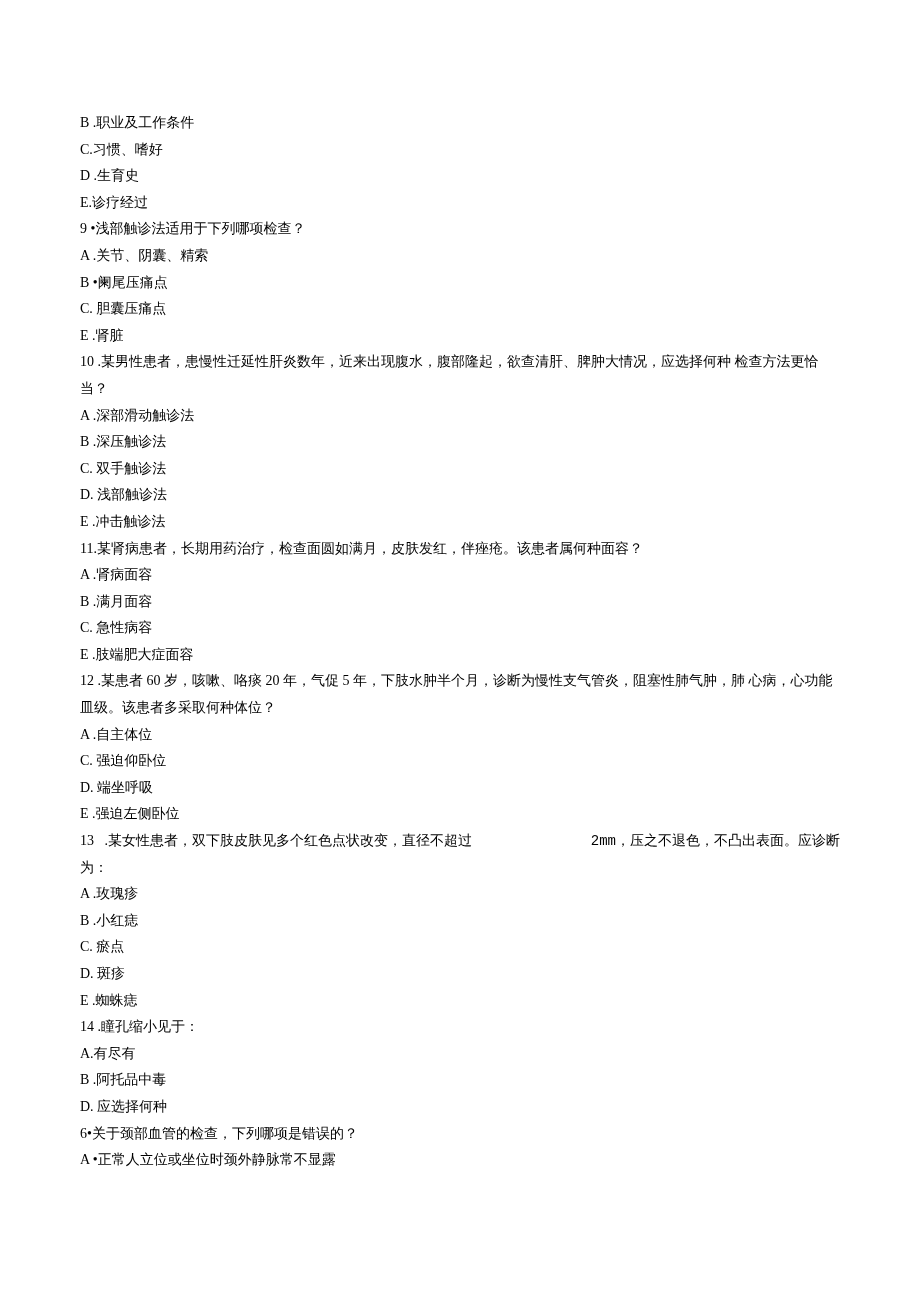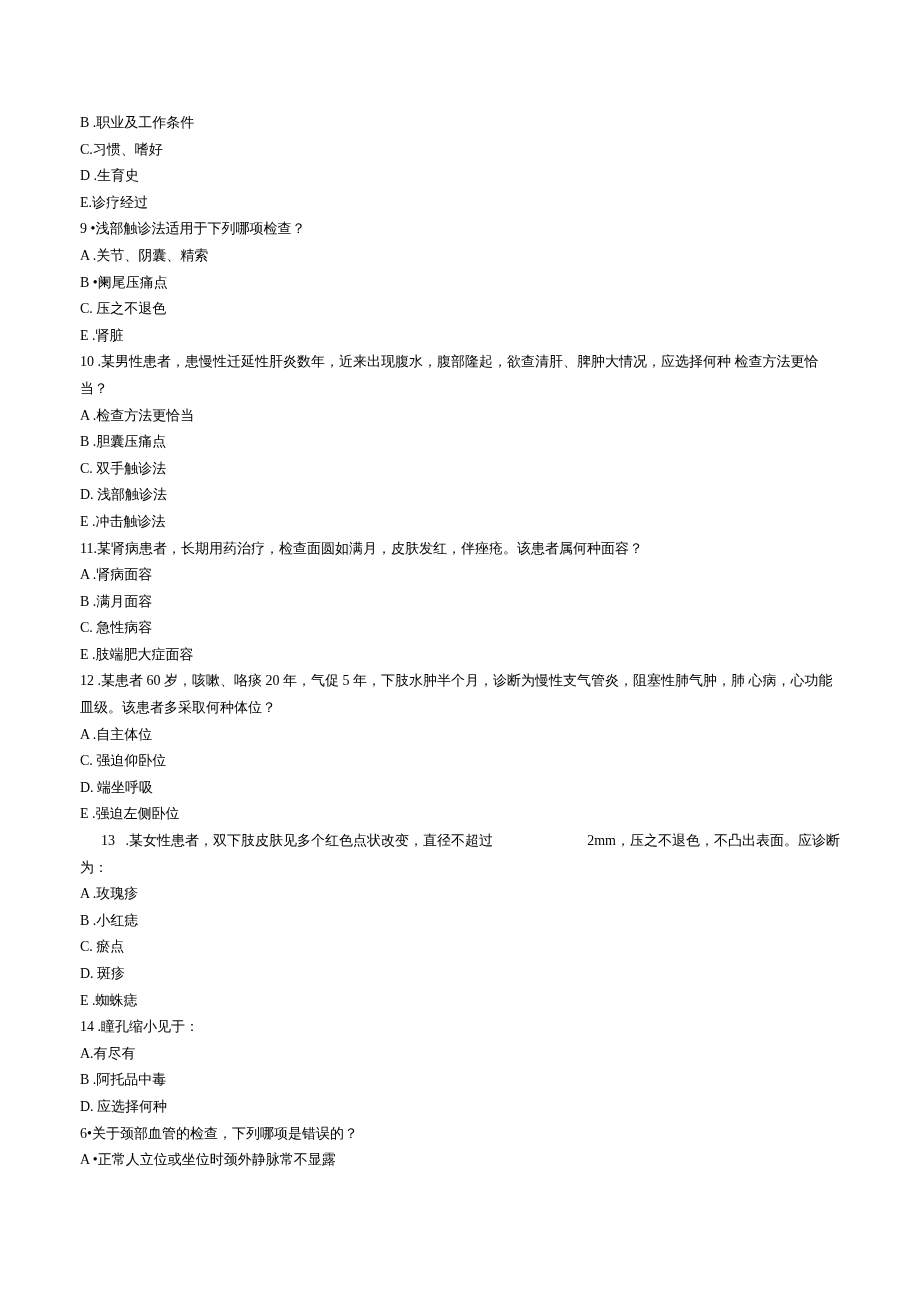--- a/index.html
+++ b/index.html
@@ -17,42 +17,42 @@
       width: 920px;
     }
     .line {
       display: block;
     }
     .line-flex {
       display: flex;
     }
     .seg1 {
       white-space: pre;
-      margin-left: 21px;
     }
     .seg2 {
       white-space: pre;
+      font-family: Liberation Mono, monospace;
     }
   </style>
 </head>
 <body>
 
 <div id="content">
     <div class="line">B .职业及工作条件</div>
     <div class="line">C.习惯、嗜好</div>
     <div class="line">D .生育史</div>
     <div class="line">E.诊疗经过</div>
     <div class="line">9   •浅部触诊法适用于下列哪项检查？</div>
     <div class="line">A .关节、阴囊、精索</div>
     <div class="line">B •阑尾压痛点</div>
-    <div class="line">C.    压之不退色</div>
+    <div class="line">C.    胆囊压痛点</div>
     <div class="line">E .肾脏</div>
     <div class="line">10   .某男性患者，患慢性迁延性肝炎数年，近来出现腹水，腹部隆起，欲查清肝、脾肿大情况，应选择何种 检查方法更恰当？</div>
-    <div class="line">A .检查方法更恰当</div>
-    <div class="line">B .胆囊压痛点</div>
+    <div class="line">A .深部滑动触诊法</div>
+    <div class="line">B .深压触诊法</div>
     <div class="line">C.    双手触诊法</div>
     <div class="line">D.    浅部触诊法</div>
     <div class="line">E .冲击触诊法</div>
     <div class="line">11.某肾病患者，长期用药治疗，检查面圆如满月，皮肤发红，伴痤疮。该患者属何种面容？</div>
     <div class="line">A .肾病面容</div>
     <div class="line">B .满月面容</div>
     <div class="line">C.    急性病容</div>
     <div class="line">E .肢端肥大症面容</div>
     <div class="line">12   .某患者 60 岁，咳嗽、咯痰 20 年，气促 5 年，下肢水肿半个月，诊断为慢性支气管炎，阻塞性肺气肿，肺 心病，心功能皿级。该患者多采取何种体位？</div>
     <div class="line">A .自主体位</div>

